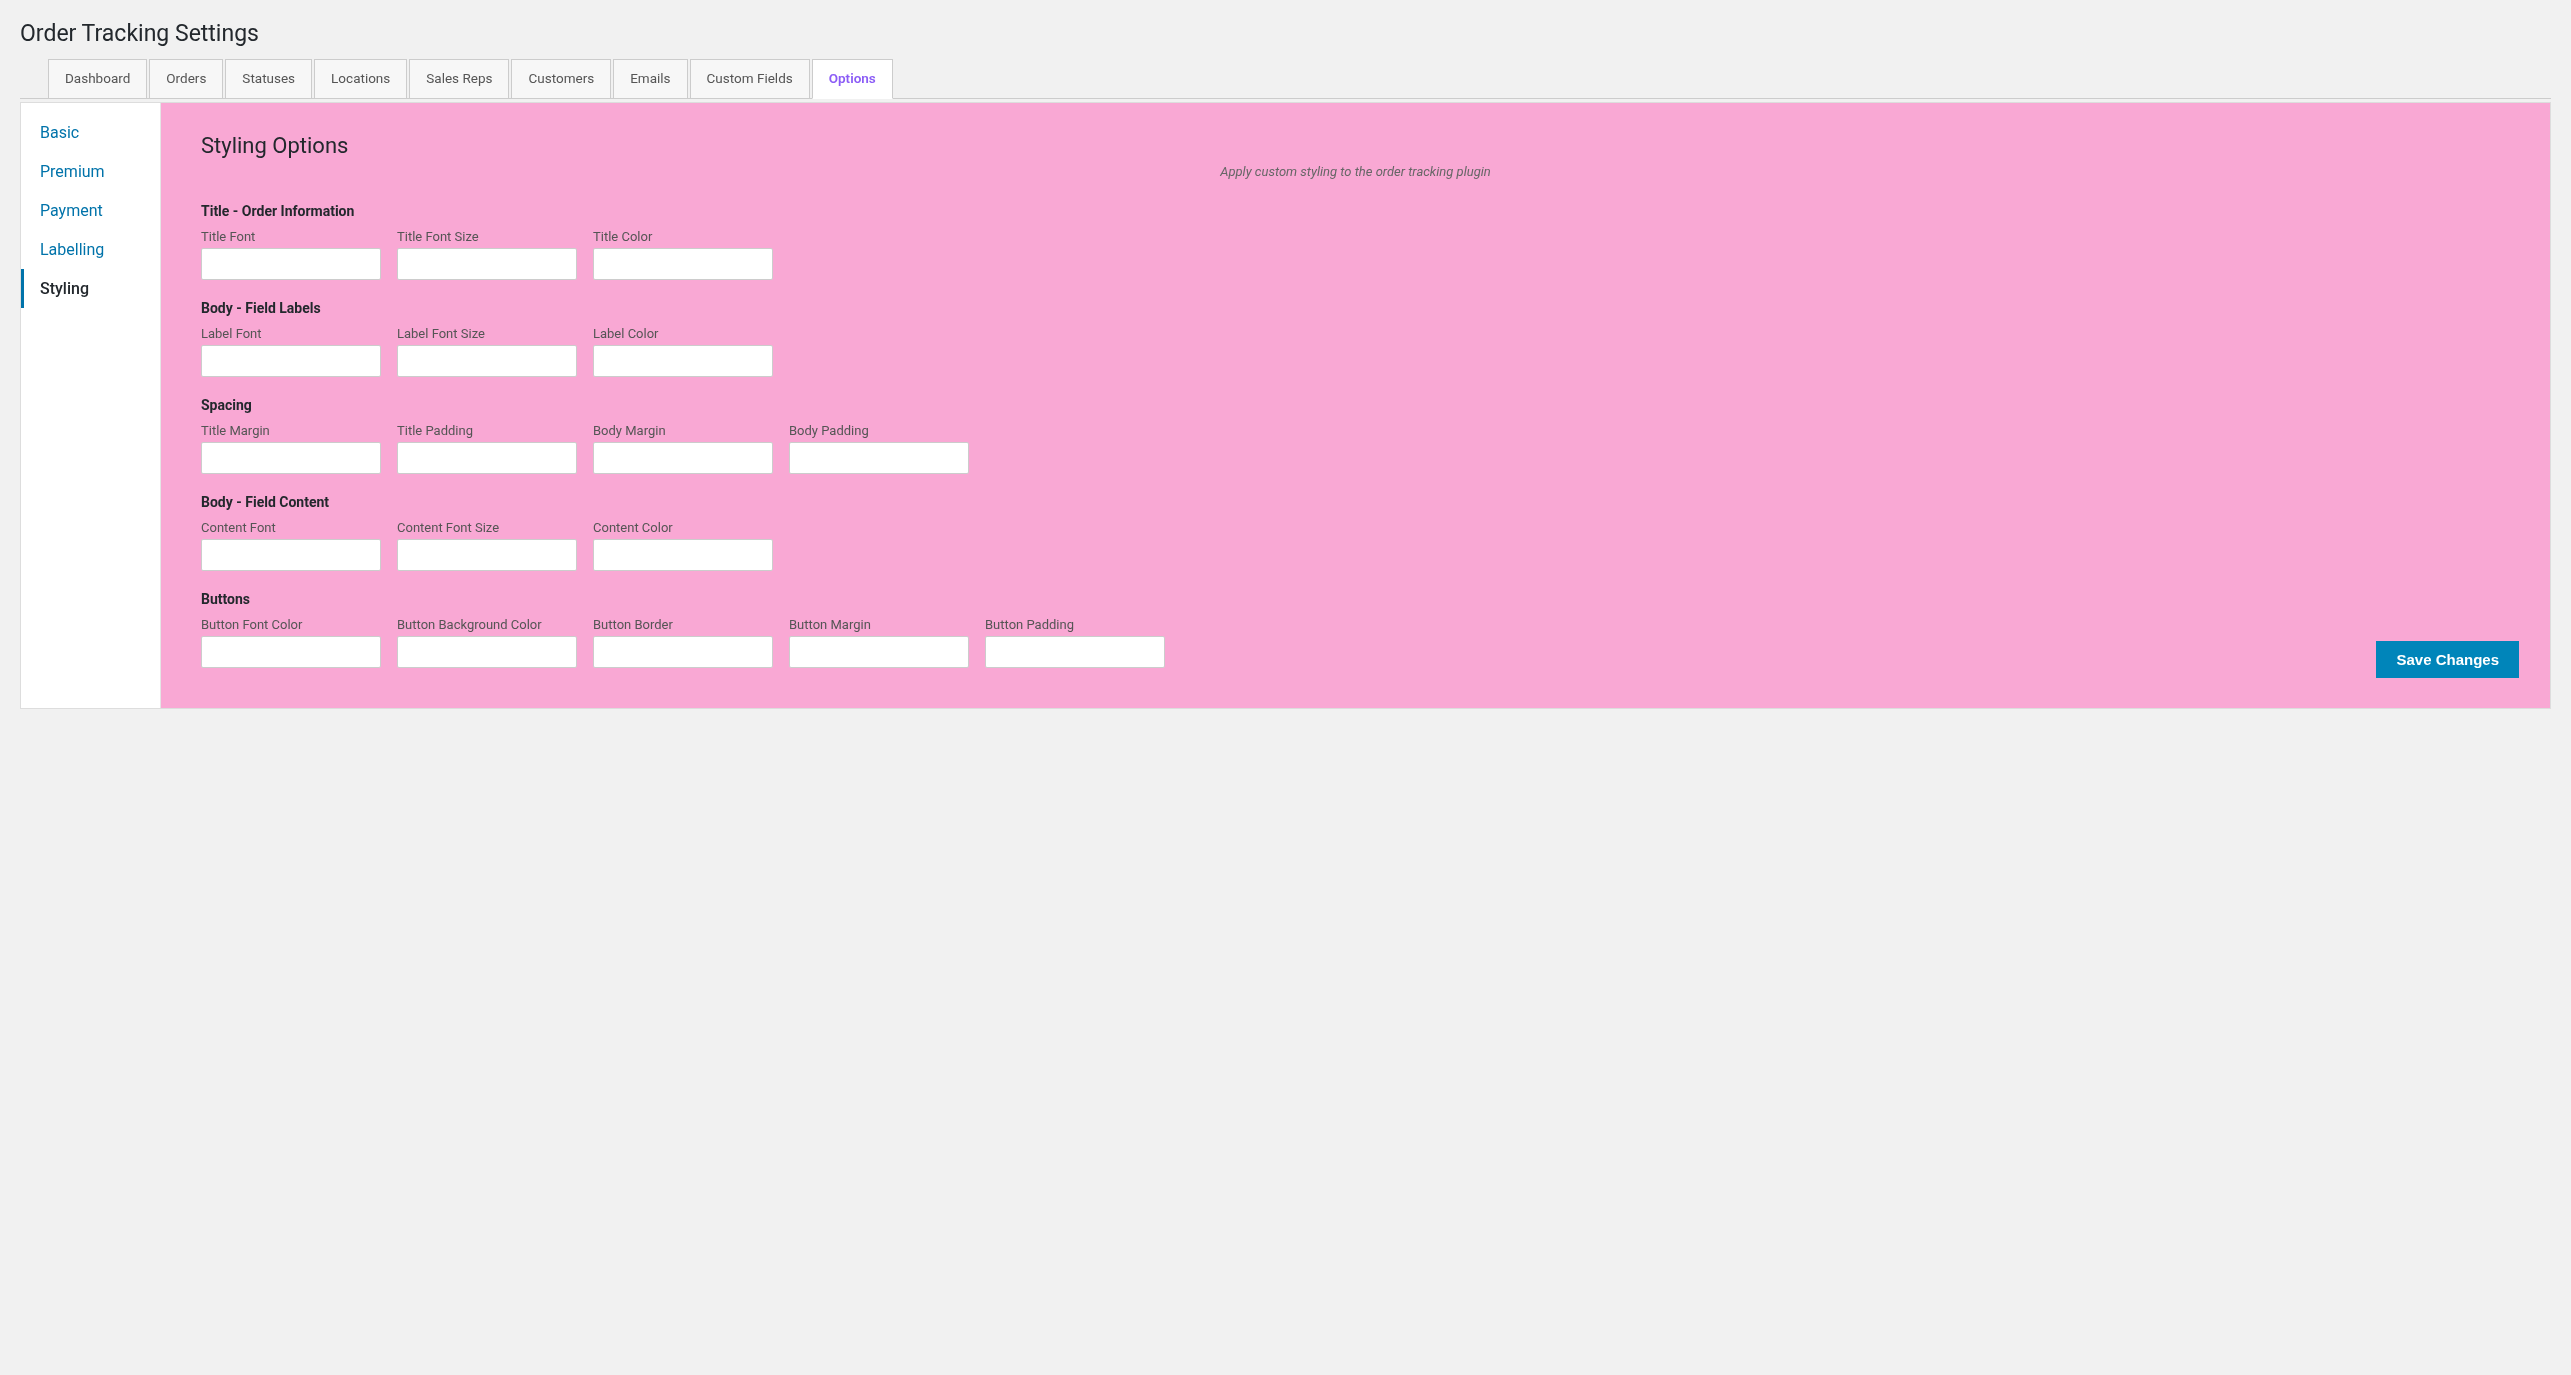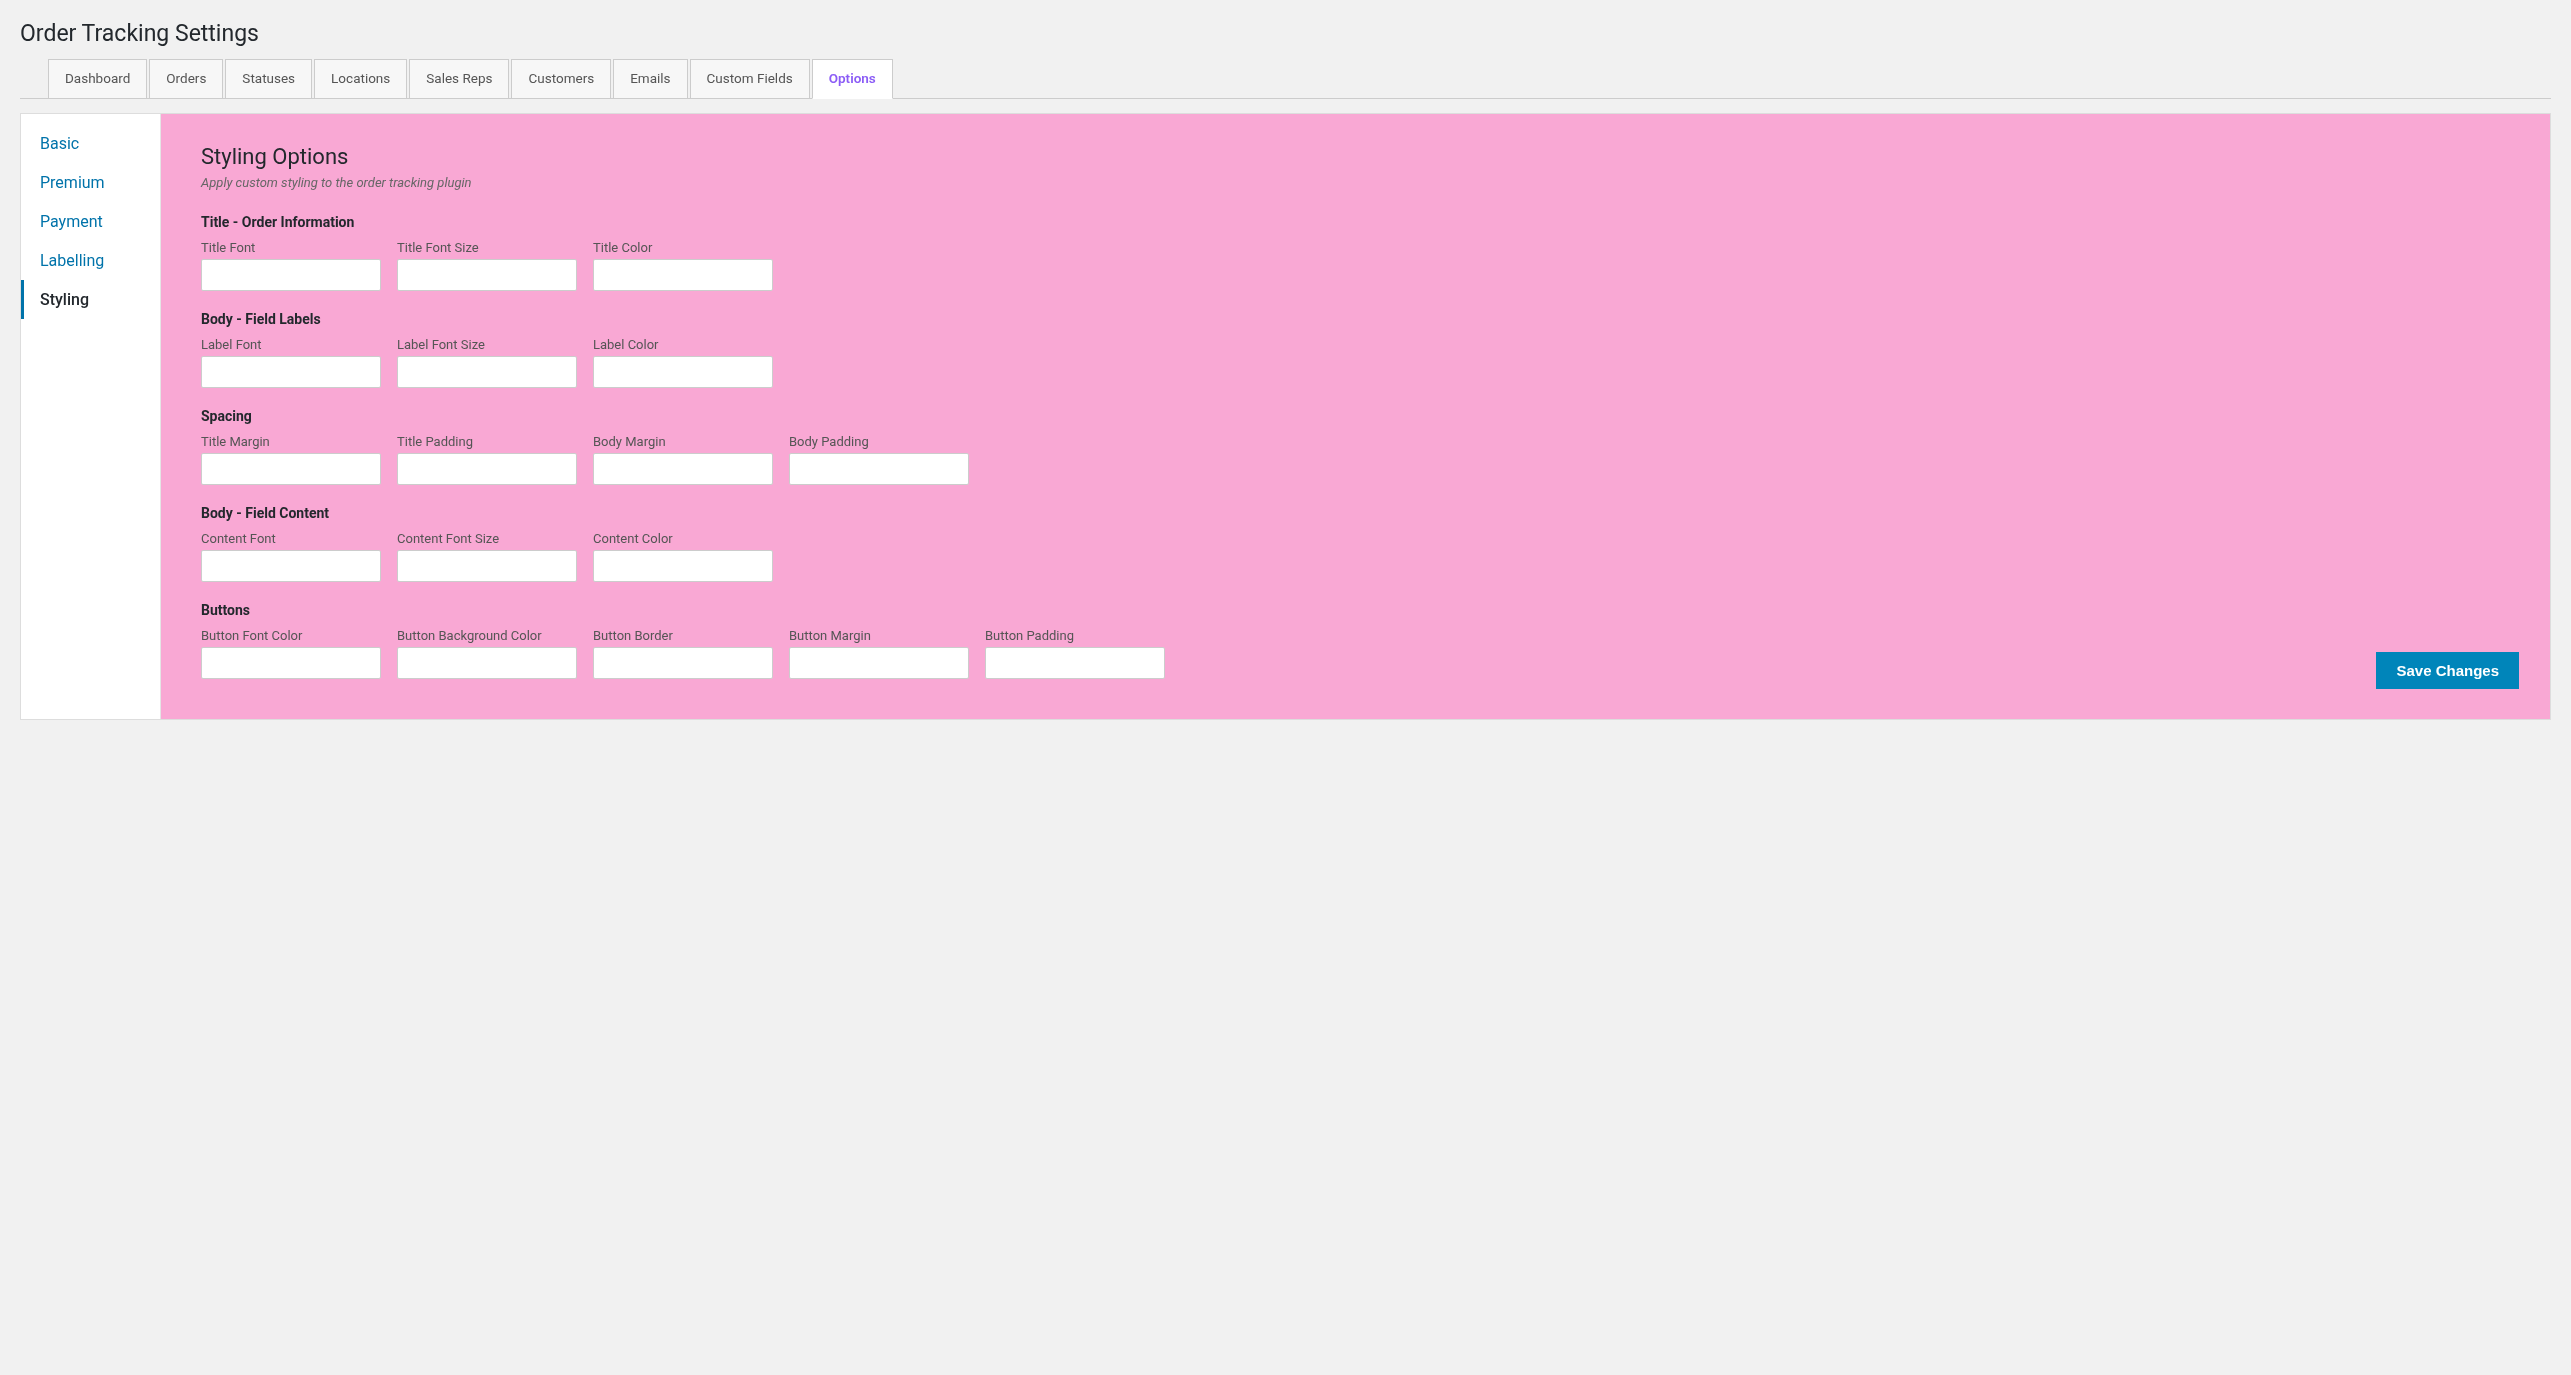--- a/index.html
+++ b/index.html
@@ -16,21 +16,21 @@
       font-size: 23px;
       font-weight: 400;
       color: #23282d;
       margin-bottom: 12px;
     }
     
     .tab-bar {
       display: flex;
       flex-wrap: wrap;
       border-bottom: 1px solid #ccc;
-      margin-bottom: 14px;
+      margin-bottom: 3px;
       background: transparent;
       padding-left: 28px;
     }
     .tab-item {
       padding: 8px 16px;
       background: #f7f7f7;
       border: 1px solid #ccc;
       border-bottom: none;
       margin-right: 2px;
       cursor: pointer;
@@ -81,20 +81,21 @@
       font-size: 22px;
       font-weight: 400;
       margin-bottom: 6px;
       color: #23282d;
     }
     .panel-subtitle {
       font-style: italic;
       color: #666;
       font-size: 13px;
       margin-bottom: 24px;
+      text-align: center;
     }
     .section-heading {
       font-size: 14px;
       font-weight: 700;
       margin-bottom: 10px;
       margin-top: 20px;
       color: #23282d;
     }
     .field-row {
       display: flex;

